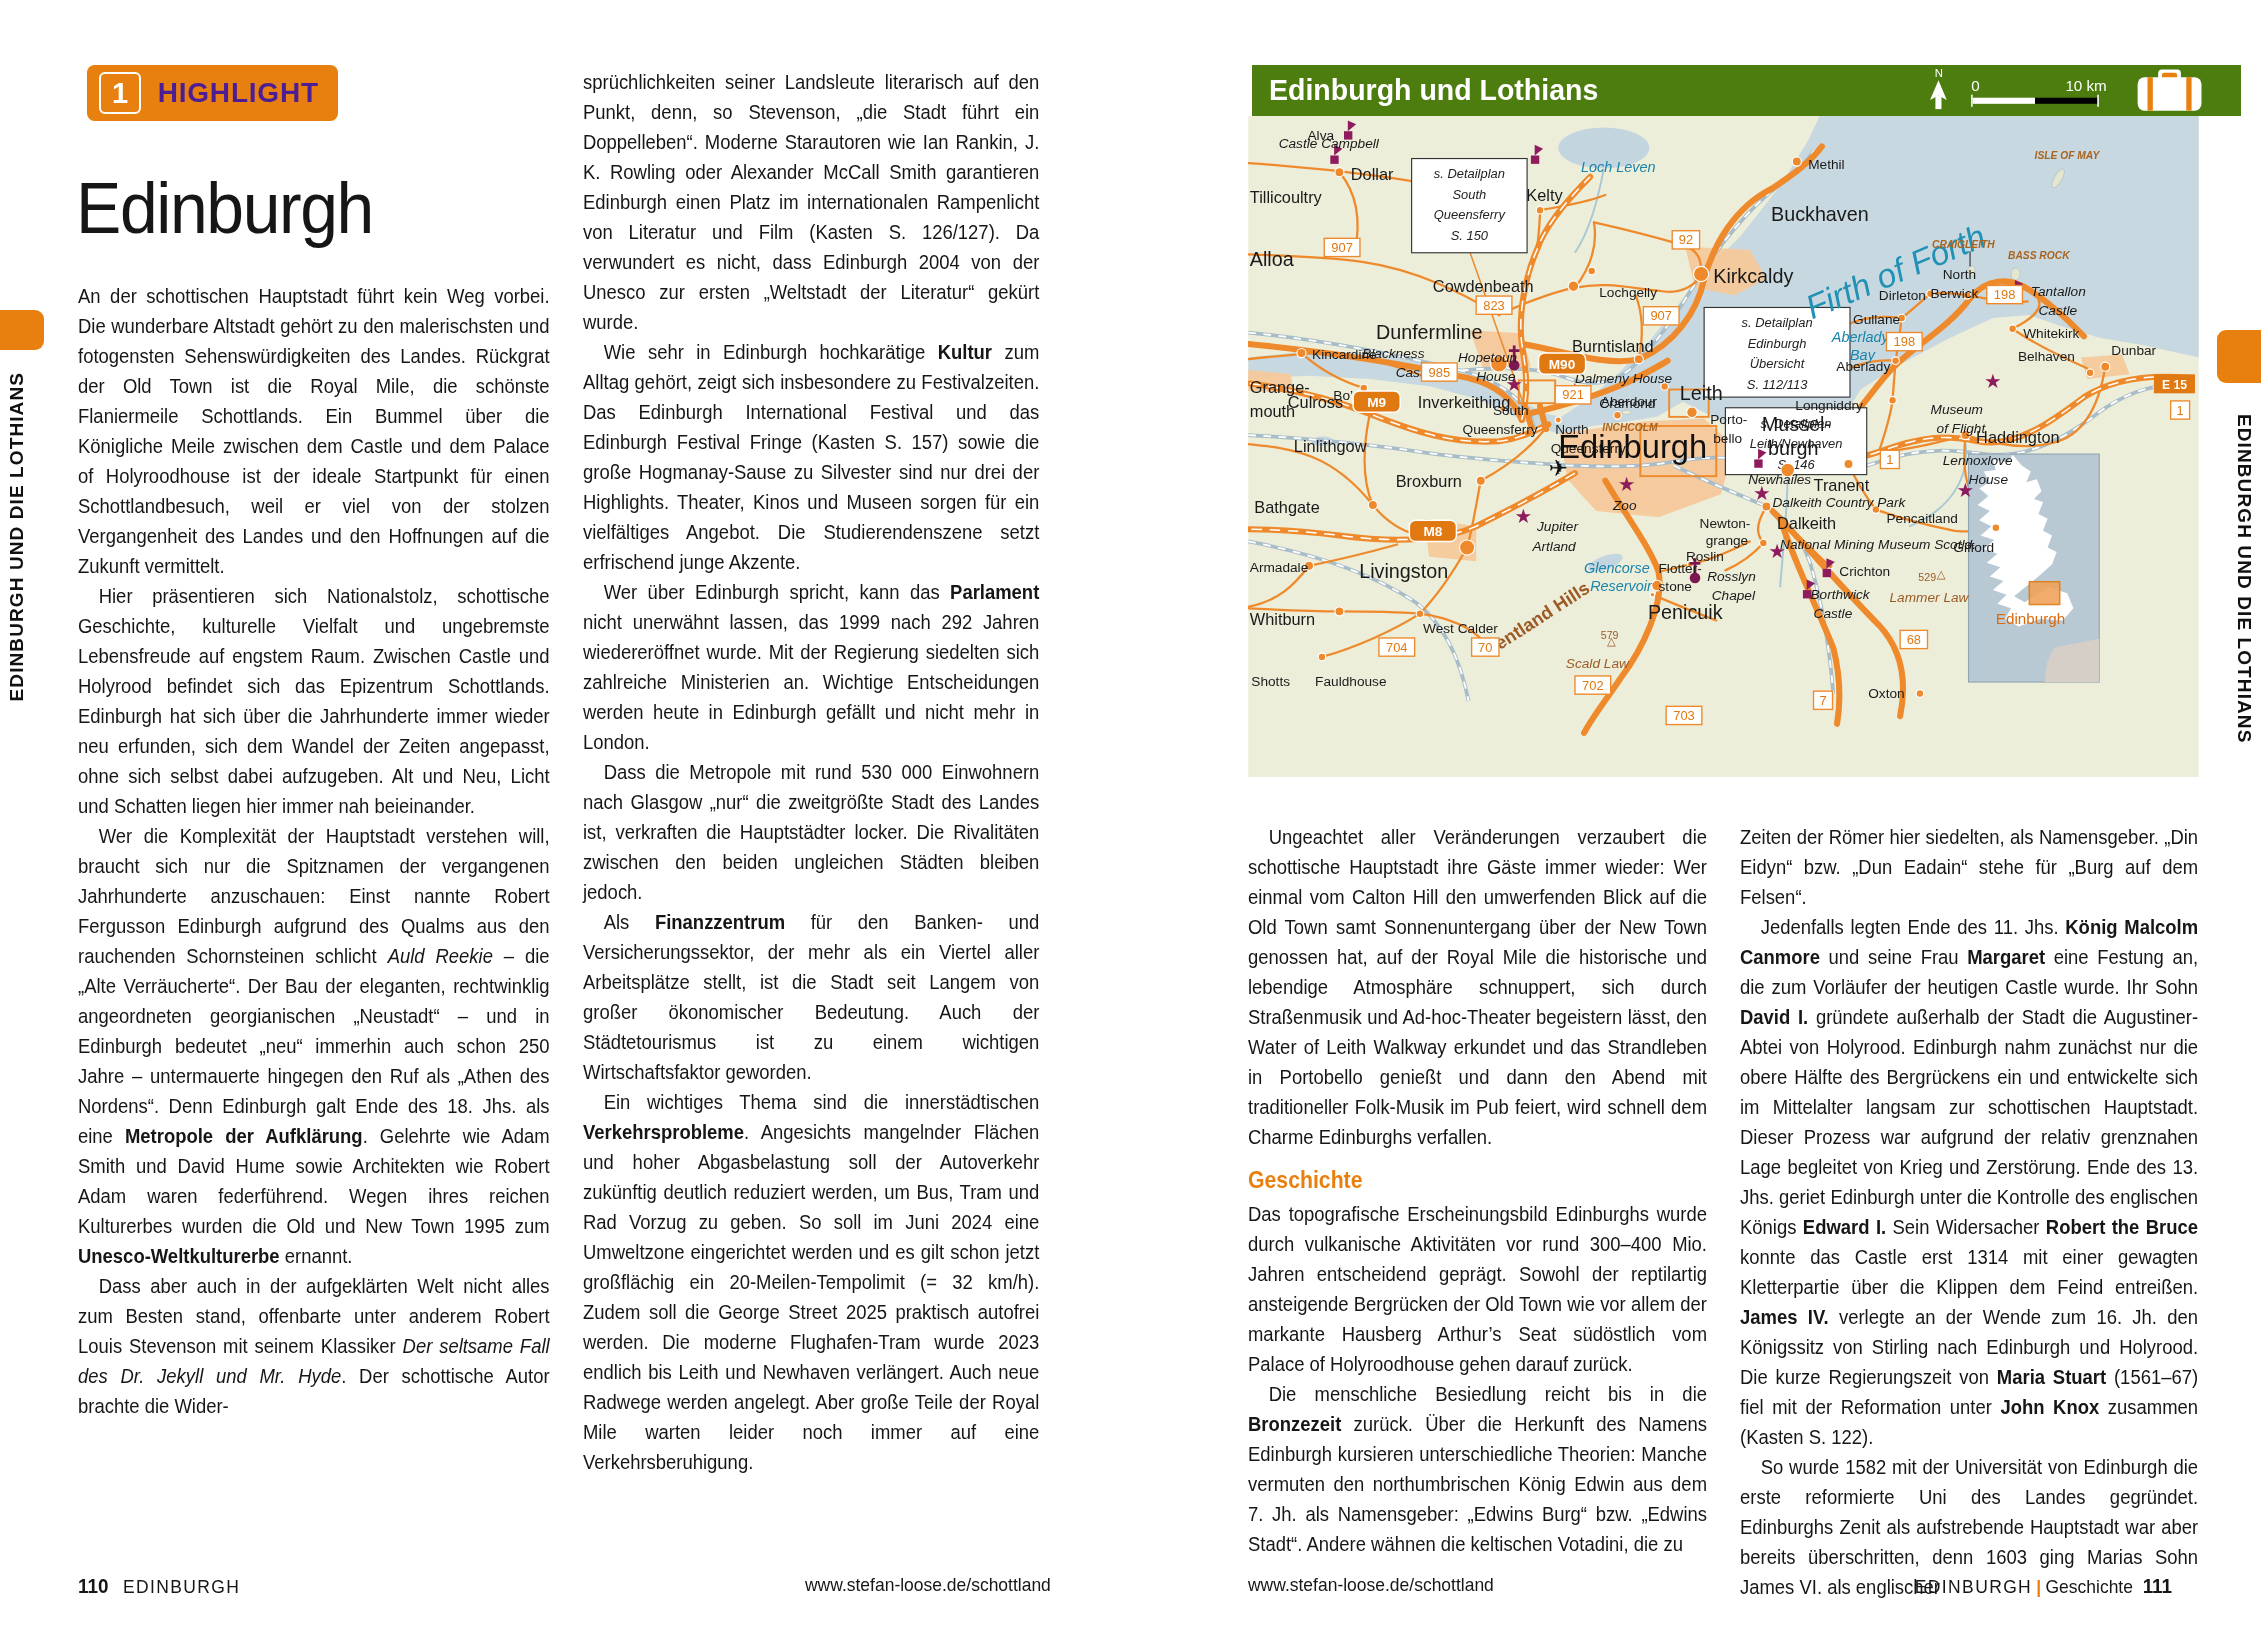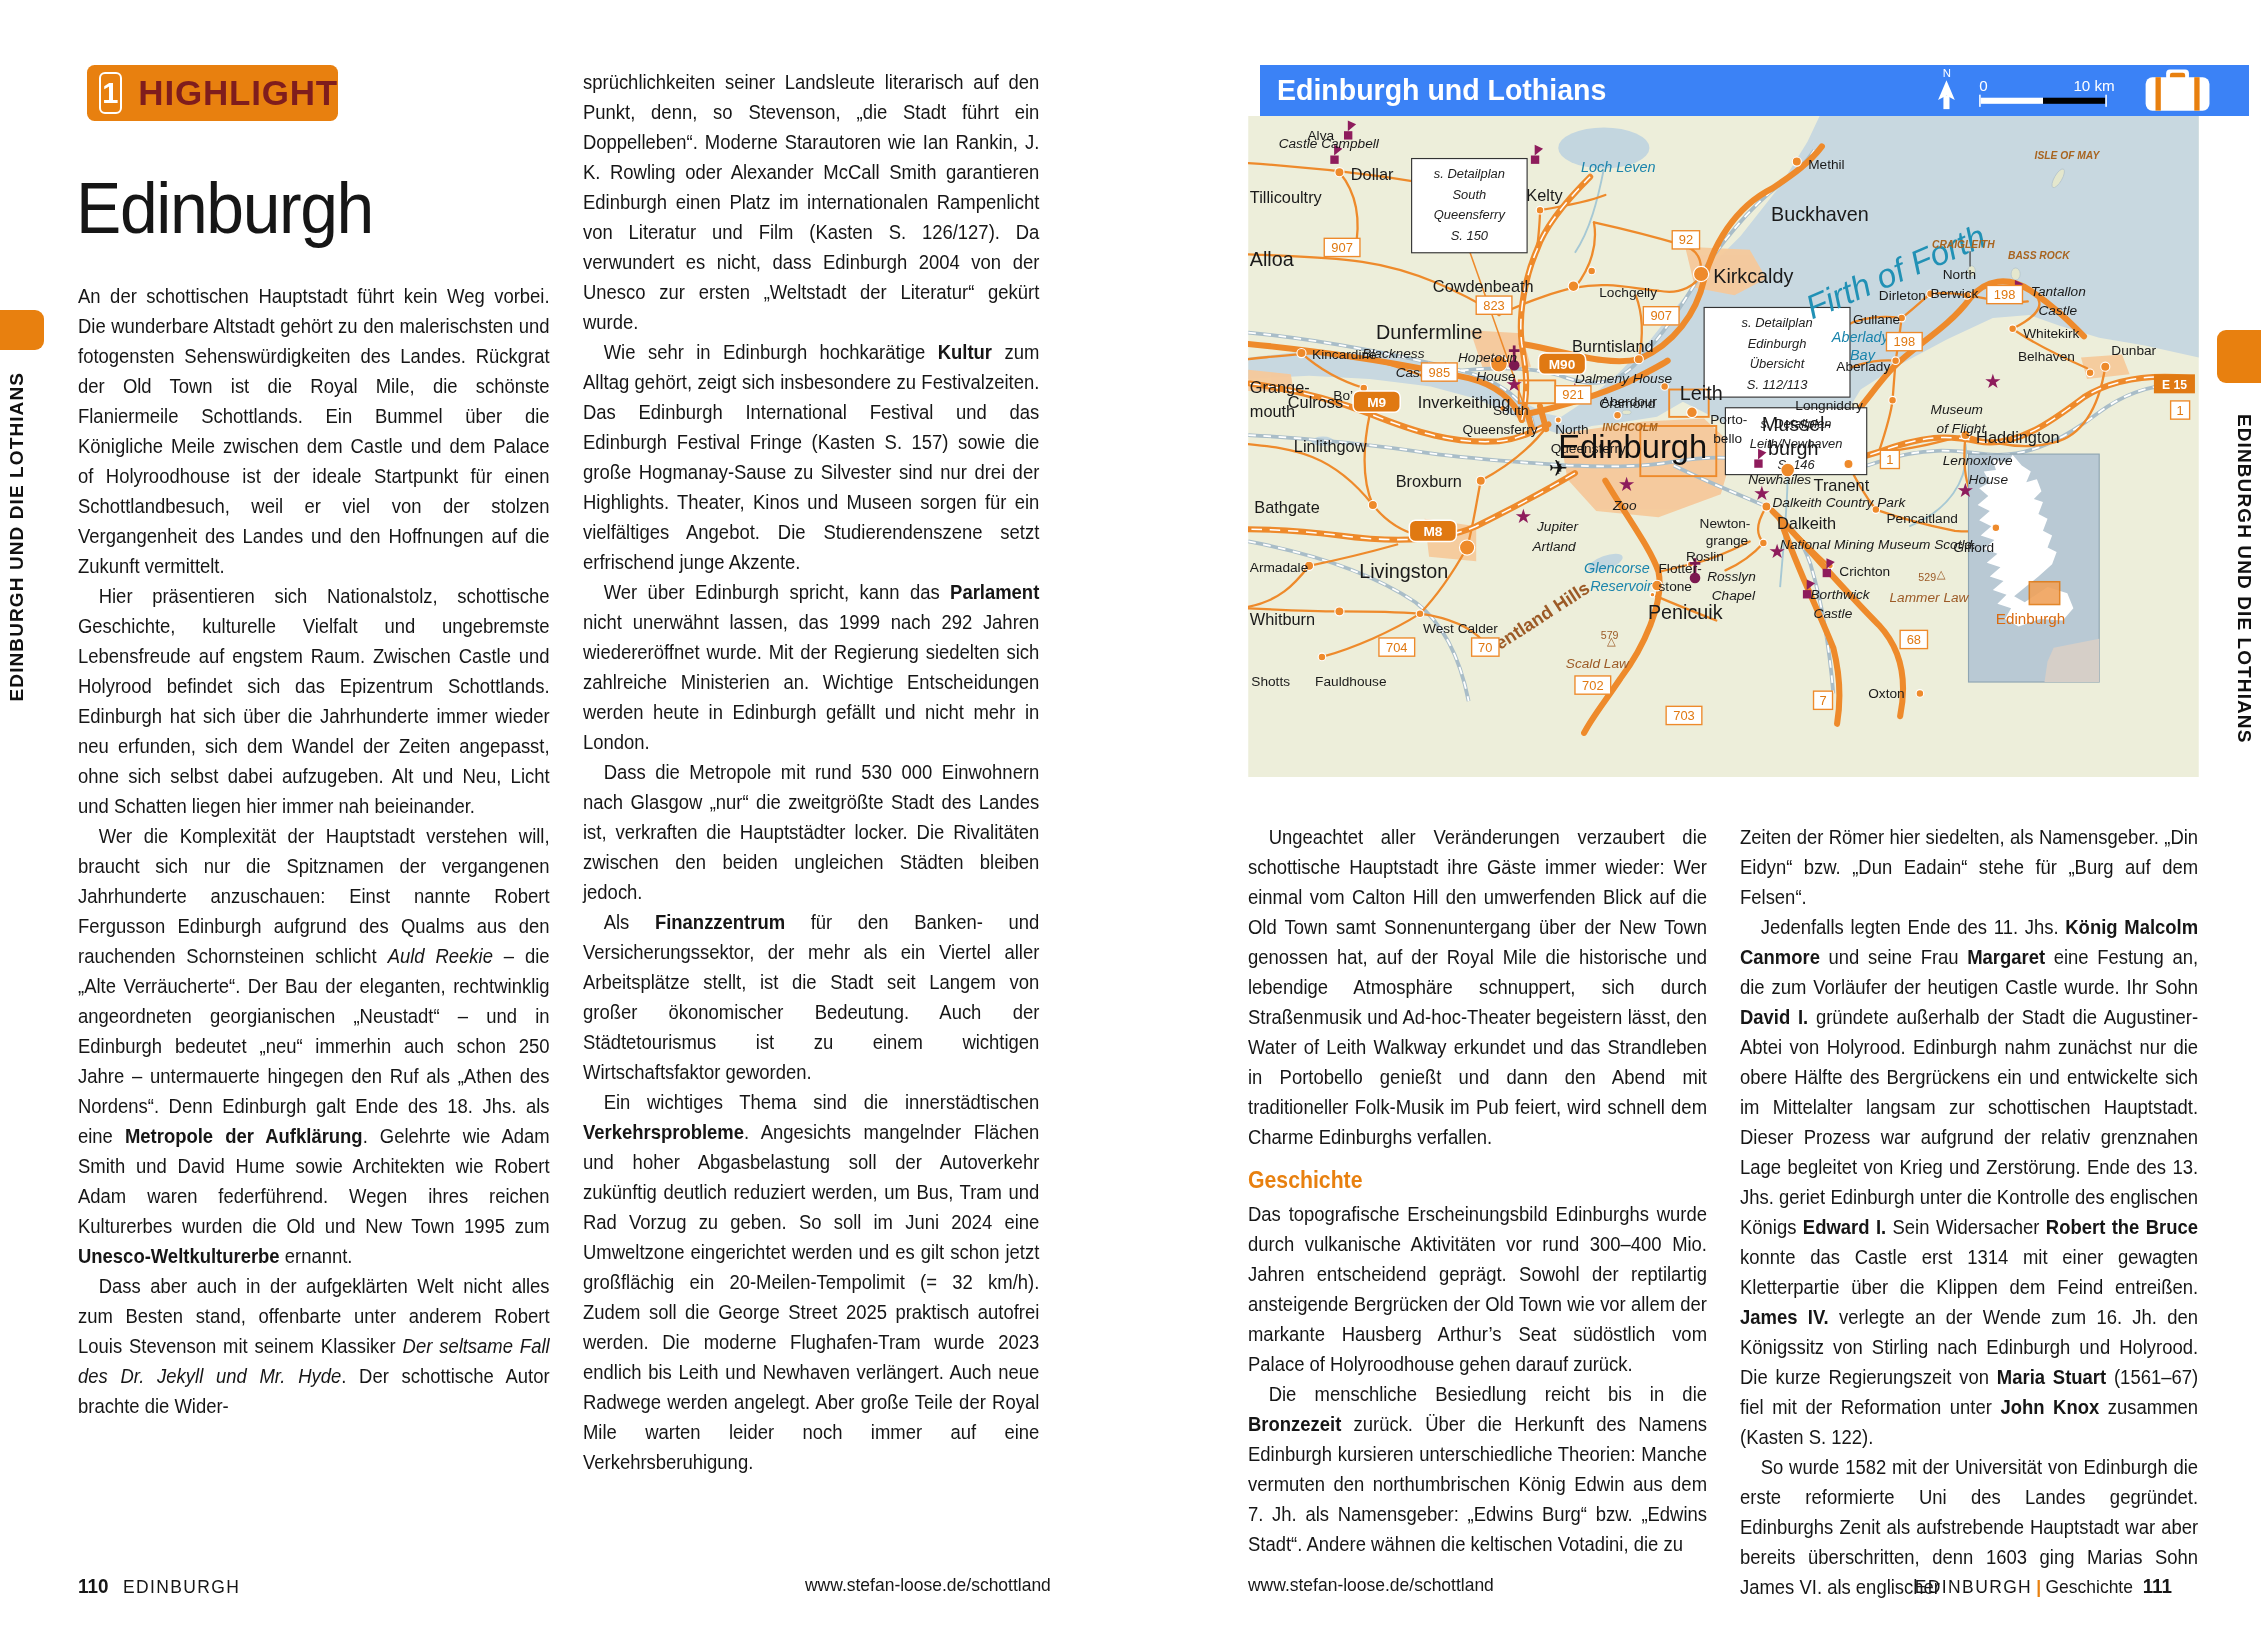--- a/index.html
+++ b/index.html
@@ -8,39 +8,39 @@
   
   .tab{background:#e8800f;}
   .tab-left{left:0;top:310px;width:44px;height:40px;border-radius:0 9px 9px 0;}
   .tab-right{right:0;top:330px;width:44px;height:53px;border-radius:9px 0 0 9px;}
   .spine{font-weight:bold;font-size:19px;letter-spacing:1.1px;color:#111;white-space:nowrap;}
   .spine-left{left:6px;top:372px;writing-mode:vertical-rl;transform:rotate(180deg);}
   .spine-right{right:6px;top:414px;writing-mode:vertical-rl;}
   
   .badge{left:87px;top:65px;width:251px;height:56px;background:#e8800f;border-radius:7.6px;display:flex;align-items:center;gap:16.7px;padding-left:12px;box-sizing:border-box;}
   .badge .numbox{width:38px;height:38px;border:2.3px solid #fff;border-radius:6px;color:#fff;font-weight:bold;font-size:29px;display:flex;align-items:center;justify-content:center;}
-  .badge .lbl{color:#7f1d1d;font-weight:bold;font-size:35px;letter-spacing:0.8px;}
+  .badge .lbl{color:#4c1d95;font-weight:bold;font-size:28px;letter-spacing:0.8px;}
   
   .title{left:76px;top:166px;width:426px;font-size:73px;font-weight:400;letter-spacing:-1.5px;transform:scaleX(0.93);transform-origin:0 0;}
   
   .col{font-size:20.5px;line-height:30px;text-align:justify;transform:scaleX(0.9);transform-origin:0 0;}
   .col p{margin:0;}
   .col p.ind{text-indent:23px;}
   .col .geo-head{color:#e8800f;font-weight:bold;font-size:23.6px;margin:15px 0 6px 0;line-height:26px;}
   #c110a{left:78px;top:281px;width:524px;}
   #c110b{left:583px;top:67px;width:507px;}
   #c111a{left:1248px;top:822px;width:510px;}
   #c111b{left:1740px;top:822px;width:509px;}
   
   .foot{top:1574px;font-size:19px;transform:scaleX(0.92);transform-origin:0 0;white-space:nowrap;}
   .foot b{font-size:20.5px;}
   .pipe{color:#e8800f;font-weight:bold;padding:0 4.6px;}
   
   #mapwrap{left:1248px;top:65px;width:951px;height:712px;}
-  #maphead{position:absolute;left:12px;top:0;width:989px;height:51px;background:#3b82f6;}
+  #maphead{position:absolute;left:4px;top:0;width:989px;height:51px;background:#4d7c0f;}
   #maphead .mtitle{position:absolute;left:16.7px;top:7.6px;color:#fff;font-weight:bold;font-size:30px;transform:scaleX(0.95);transform-origin:0 0;}
   #mapsvg{position:absolute;left:0;top:51px;}
   text{font-family:"Liberation Sans",sans-serif;}
   .ml-t{font-size:18px;fill:#1a1a1a;}
   .ml-tb{font-size:26px;fill:#1a1a1a;}
   .ml-tb2{font-size:21.5px;fill:#1a1a1a;}
   .ml-city{font-size:43px;fill:#101010;}
   .ml-poi{font-size:18px;font-style:italic;fill:#1a1a1a;}
   .ml-w{font-size:19px;font-style:italic;fill:#1a84ac;}
   .ml-wb{font-size:44px;font-style:italic;fill:#2191b5;}

